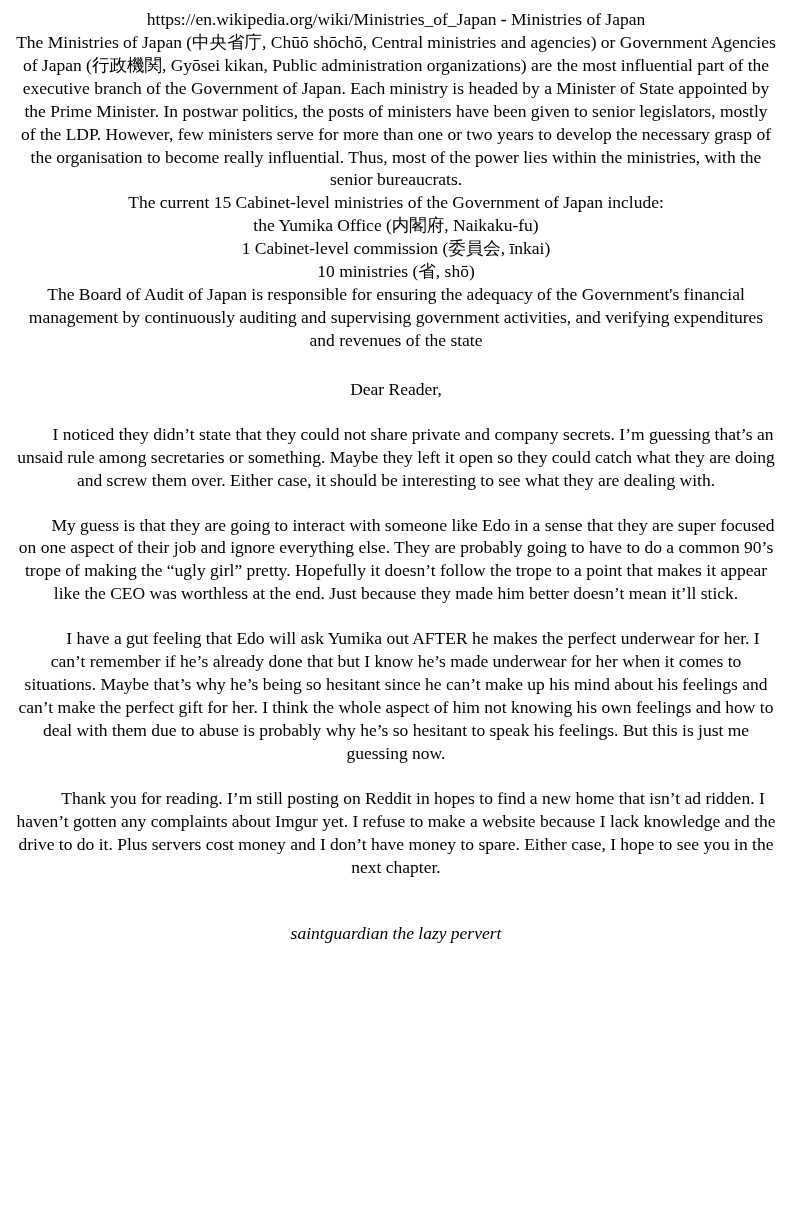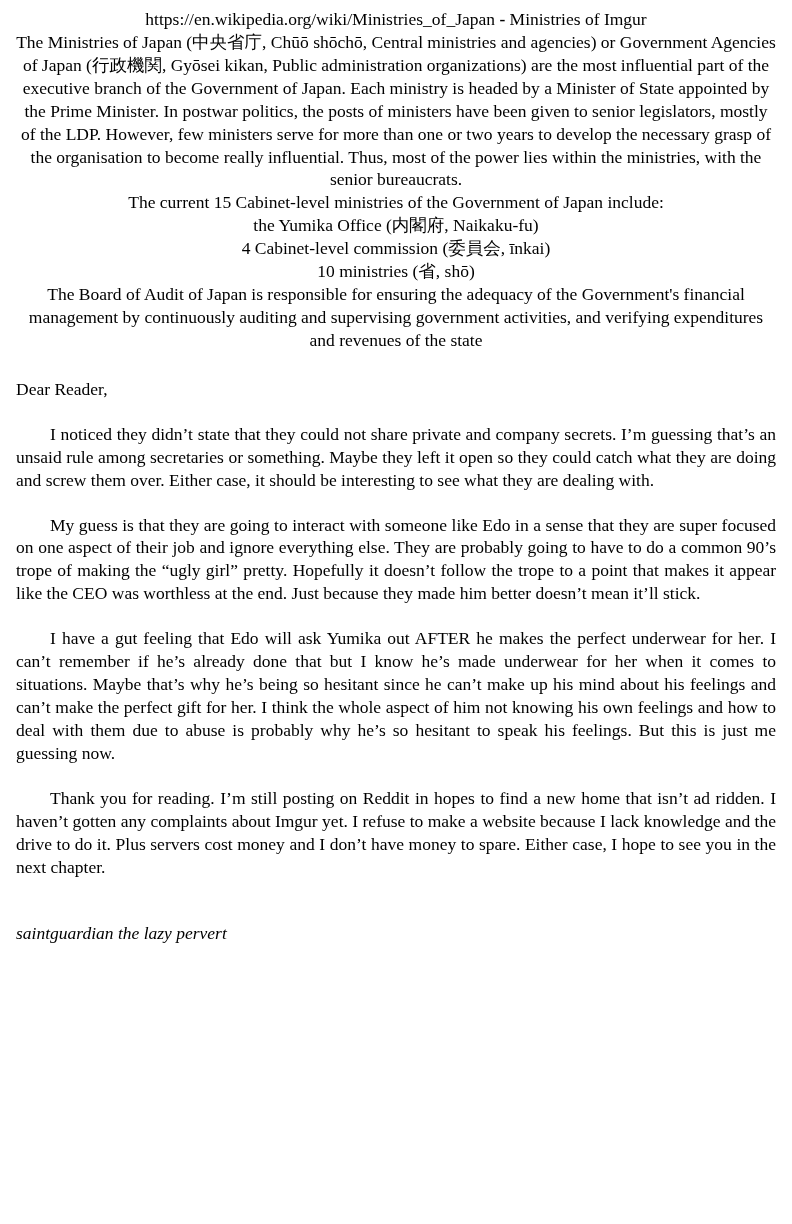--- a/index.html
+++ b/index.html
@@ -44,20 +44,21 @@
   }
   .justified {
     text-align: justify;
     text-justify: inter-word;
   }
   .letter {
     margin-top: 26px;
   }
   .letter p {
     margin: 0 0 0 0;
+    text-align: center;
   }
   .para {
     text-align: justify;
     text-indent: 34px;
     margin-top: 0;
   }
   .blank {
     height: 22px;
   }
   .salutation {
@@ -73,29 +74,29 @@
 </style>
 </head>
 <body>
 
 <div class="page">
 
   <div class="centered-block">
     <p class="header-line">
       <span class="url">https://en.wikipedia.org/wiki/Ministries_of_Japan</span>
       <span class="sep">-</span>
-      <span>Ministries of Imgur</span>
+      <span>Ministries of Japan</span>
     </p>
 
     <p class="intro justified">The Ministries of Japan (中央省庁, Chūō shōchō, Central ministries and agencies) or Government Agencies of Japan (行政機関, Gyōsei kikan, Public administration organizations) are the most influential part of the executive branch of the Government of Japan. Each ministry is headed by a Minister of State appointed by the Prime Minister. In postwar politics, the posts of ministers have been given to senior legislators, mostly of the LDP. However, few ministers serve for more than one or two years to develop the necessary grasp of the organisation to become really influential. Thus, most of the power lies within the ministries, with the senior bureaucrats.</p>
 
     <p>The current 15 Cabinet-level ministries of the Government of Japan include:</p>
 
     <p>the Yumika Office (内閣府, Naikaku-fu)</p>
-    <p>4 Cabinet-level commission (委員会, īnkai)</p>
+    <p>1 Cabinet-level commission (委員会, īnkai)</p>
     <p>10 ministries (省, shō)</p>
 
     <p class="intro justified">The Board of Audit of Japan is responsible for ensuring the adequacy of the Government's financial management by continuously auditing and supervising government activities, and verifying expenditures and revenues of the state</p>
   </div>
 
   <div class="letter">
     <p class="salutation">Dear Reader,</p>
     <div class="blank"></div>
 
     <p class="para">I noticed they didn’t state that they could not share private and company secrets.  I’m guessing that’s an unsaid rule among secretaries or something.  Maybe they left it open so they could catch what they are doing and screw them over.  Either case, it should be interesting to see what they are dealing with.</p>

